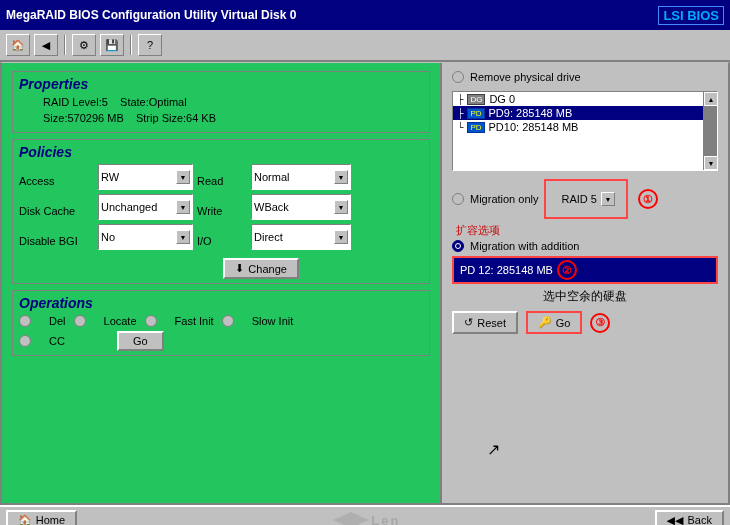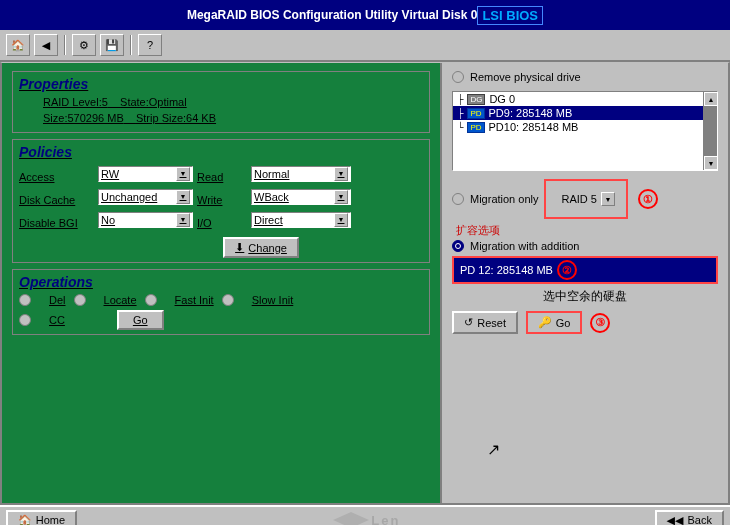--- a/index.html
+++ b/index.html
@@ -11,21 +11,21 @@
       height: 525px;
       overflow: hidden;
     }
 
     
     .title-bar {
       background: #000080;
       color: white;
       padding: 15px 6px;
       display: flex;
-      justify-content: center;
+      justify-content: space-between;
       align-items: center;
       height: 22px;
     }
     .title-bar-title {
       font-size: 12px;
       font-weight: bold;
     }
     .lsi-logo {
       background: #000080;
       color: #00aaff;
@@ -65,22 +65,21 @@
       border-left: 1px solid #808080;
       border-right: 1px solid white;
       margin: 0 2px;
     }
 
     
     .left-panel {
       width: 440px;
       padding: 8px 10px;
       border-right: 2px solid #808080;
-      background: #15803d;
-      text-decoration: underline;
+      background: #22c55e;
     }
 
     .section-title {
       color: #000080;
       font-weight: bold;
       font-style: italic;
       font-size: 14px;
       margin-bottom: 4px;
     }
 
@@ -90,21 +89,21 @@
       color: #000;
       margin-left: 24px;
     }
     .policy-label {
       font-size: 11px;
       color: #000;
       margin-top: 7px;
     }
 
     .win-select {
-      height: 16px;
+      height: 26px;
       background: white;
       border-top: 1px solid #808080;
       border-left: 1px solid #808080;
       border-right: 1px solid white;
       border-bottom: 1px solid white;
       display: flex;
       align-items: center;
       justify-content: space-between;
       padding: 0 2px;
       font-size: 11px;

